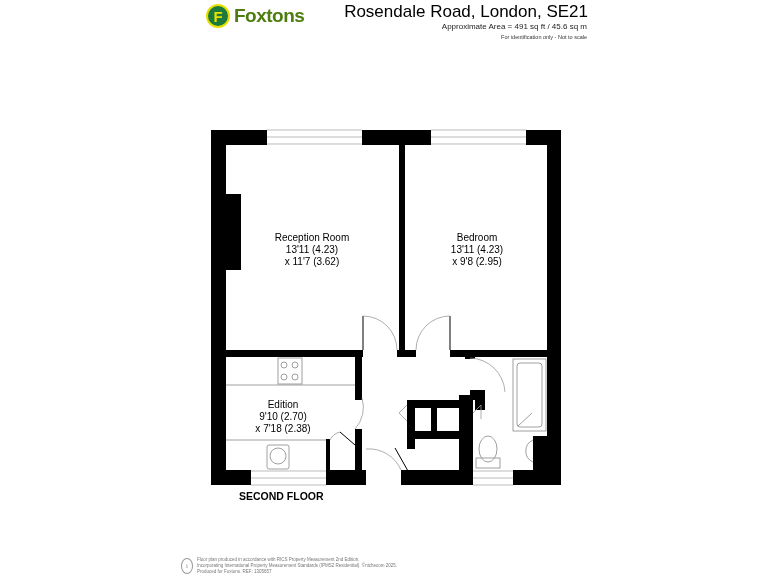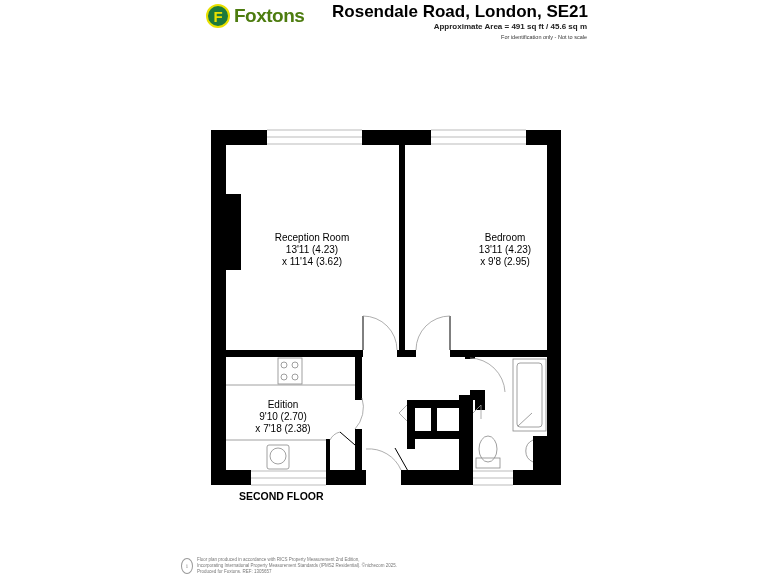--- a/index.html
+++ b/index.html
@@ -1,21 +1,21 @@
 <!DOCTYPE html>
 <html><head>
 <meta charset="utf-8">
 <style>
   html, body { margin:0; padding:0; background:#ffffff; }
   body { width:768px; height:576px; position:relative; overflow:hidden; font-family:"Liberation Sans", sans-serif; color:#000; }
   .logo { position:absolute; left:206px; top:4px; display:flex; align-items:center; }
   .logo-mark { width:24px; height:24px; border-radius:50%; background:#1c7a3c; border:2px solid #e8e000; box-sizing:border-box; display:flex; align-items:center; justify-content:center; color:#e8e000; font-weight:bold; font-size:15px; font-family:"Liberation Sans", sans-serif; }
   .logo-text { margin-left:4px; font-size:19px; color:#4d7c0f; font-weight:bold; letter-spacing:-0.5px; }
-  .title { position:absolute; right:180px; top:2px; font-size:17px; font-weight:bold; white-space:nowrap; }
-  .area { position:absolute; right:181px; top:22px; font-size:8px; color:#222; white-space:nowrap;font-weight:bold; }
+  .title { position:absolute; right:180px; top:2px; font-size:17px; font-weight:normal; white-space:nowrap; }
+  .area { position:absolute; right:181px; top:22px; font-size:8px; color:#222; white-space:nowrap; }
   .note { position:absolute; right:181px; top:34px; font-size:5.5px; color:#333; white-space:nowrap; }
   svg.plan { position:absolute; left:0; top:0; }
   .room-label { position:absolute; text-align:center; font-size:10px; line-height:12px; white-space:nowrap; transform:translateX(-50%); }
   .room-label .name { font-weight:normal; }
   .floor-label { position:absolute; left:215px; top:490px; font-size:10.5px; font-weight:bold;padding-left:24px; }
   .footer { position:absolute; left:181px; top:557px; display:flex; align-items:center; }
   .footer-icon { width:12px; height:16px; border:1px solid #999; border-radius:50%; box-sizing:border-box; font-size:7px; color:#999; display:flex; align-items:center; justify-content:center; font-family:"Liberation Serif", serif; }
   .footer-text { margin-left:4px; font-size:4.5px; line-height:6px; color:#777; white-space:nowrap; }
 </style>
 </head>
@@ -120,23 +120,23 @@
     <line x1="518" y1="426" x2="532" y2="413"></line>
     <ellipse cx="488" cy="449" rx="9" ry="13"></ellipse>
     <rect x="476" y="458" width="24" height="10"></rect>
     <path d="M533 440 A12 12 0 0 0 533 462"></path>
   </g>
 </svg>
 
 <div class="room-label" style="left:312px; top:232px;">
   <div class="name">Reception Room</div>
   <div>13'11 (4.23)</div>
-  <div>x 11'14 (3.62)</div>
+  <div>x 11'7 (3.62)</div>
 </div>
-<div class="room-label" style="left:505px; top:232px;">
+<div class="room-label" style="left:477px; top:232px;">
   <div class="name">Bedroom</div>
   <div>13'11 (4.23)</div>
   <div>x 9'8 (2.95)</div>
 </div>
 <div class="room-label" style="left:283px; top:399px;">
   <div class="name">Edition</div>
   <div>9'10 (2.70)</div>
   <div>x 7'18 (2.38)</div>
 </div>
 

